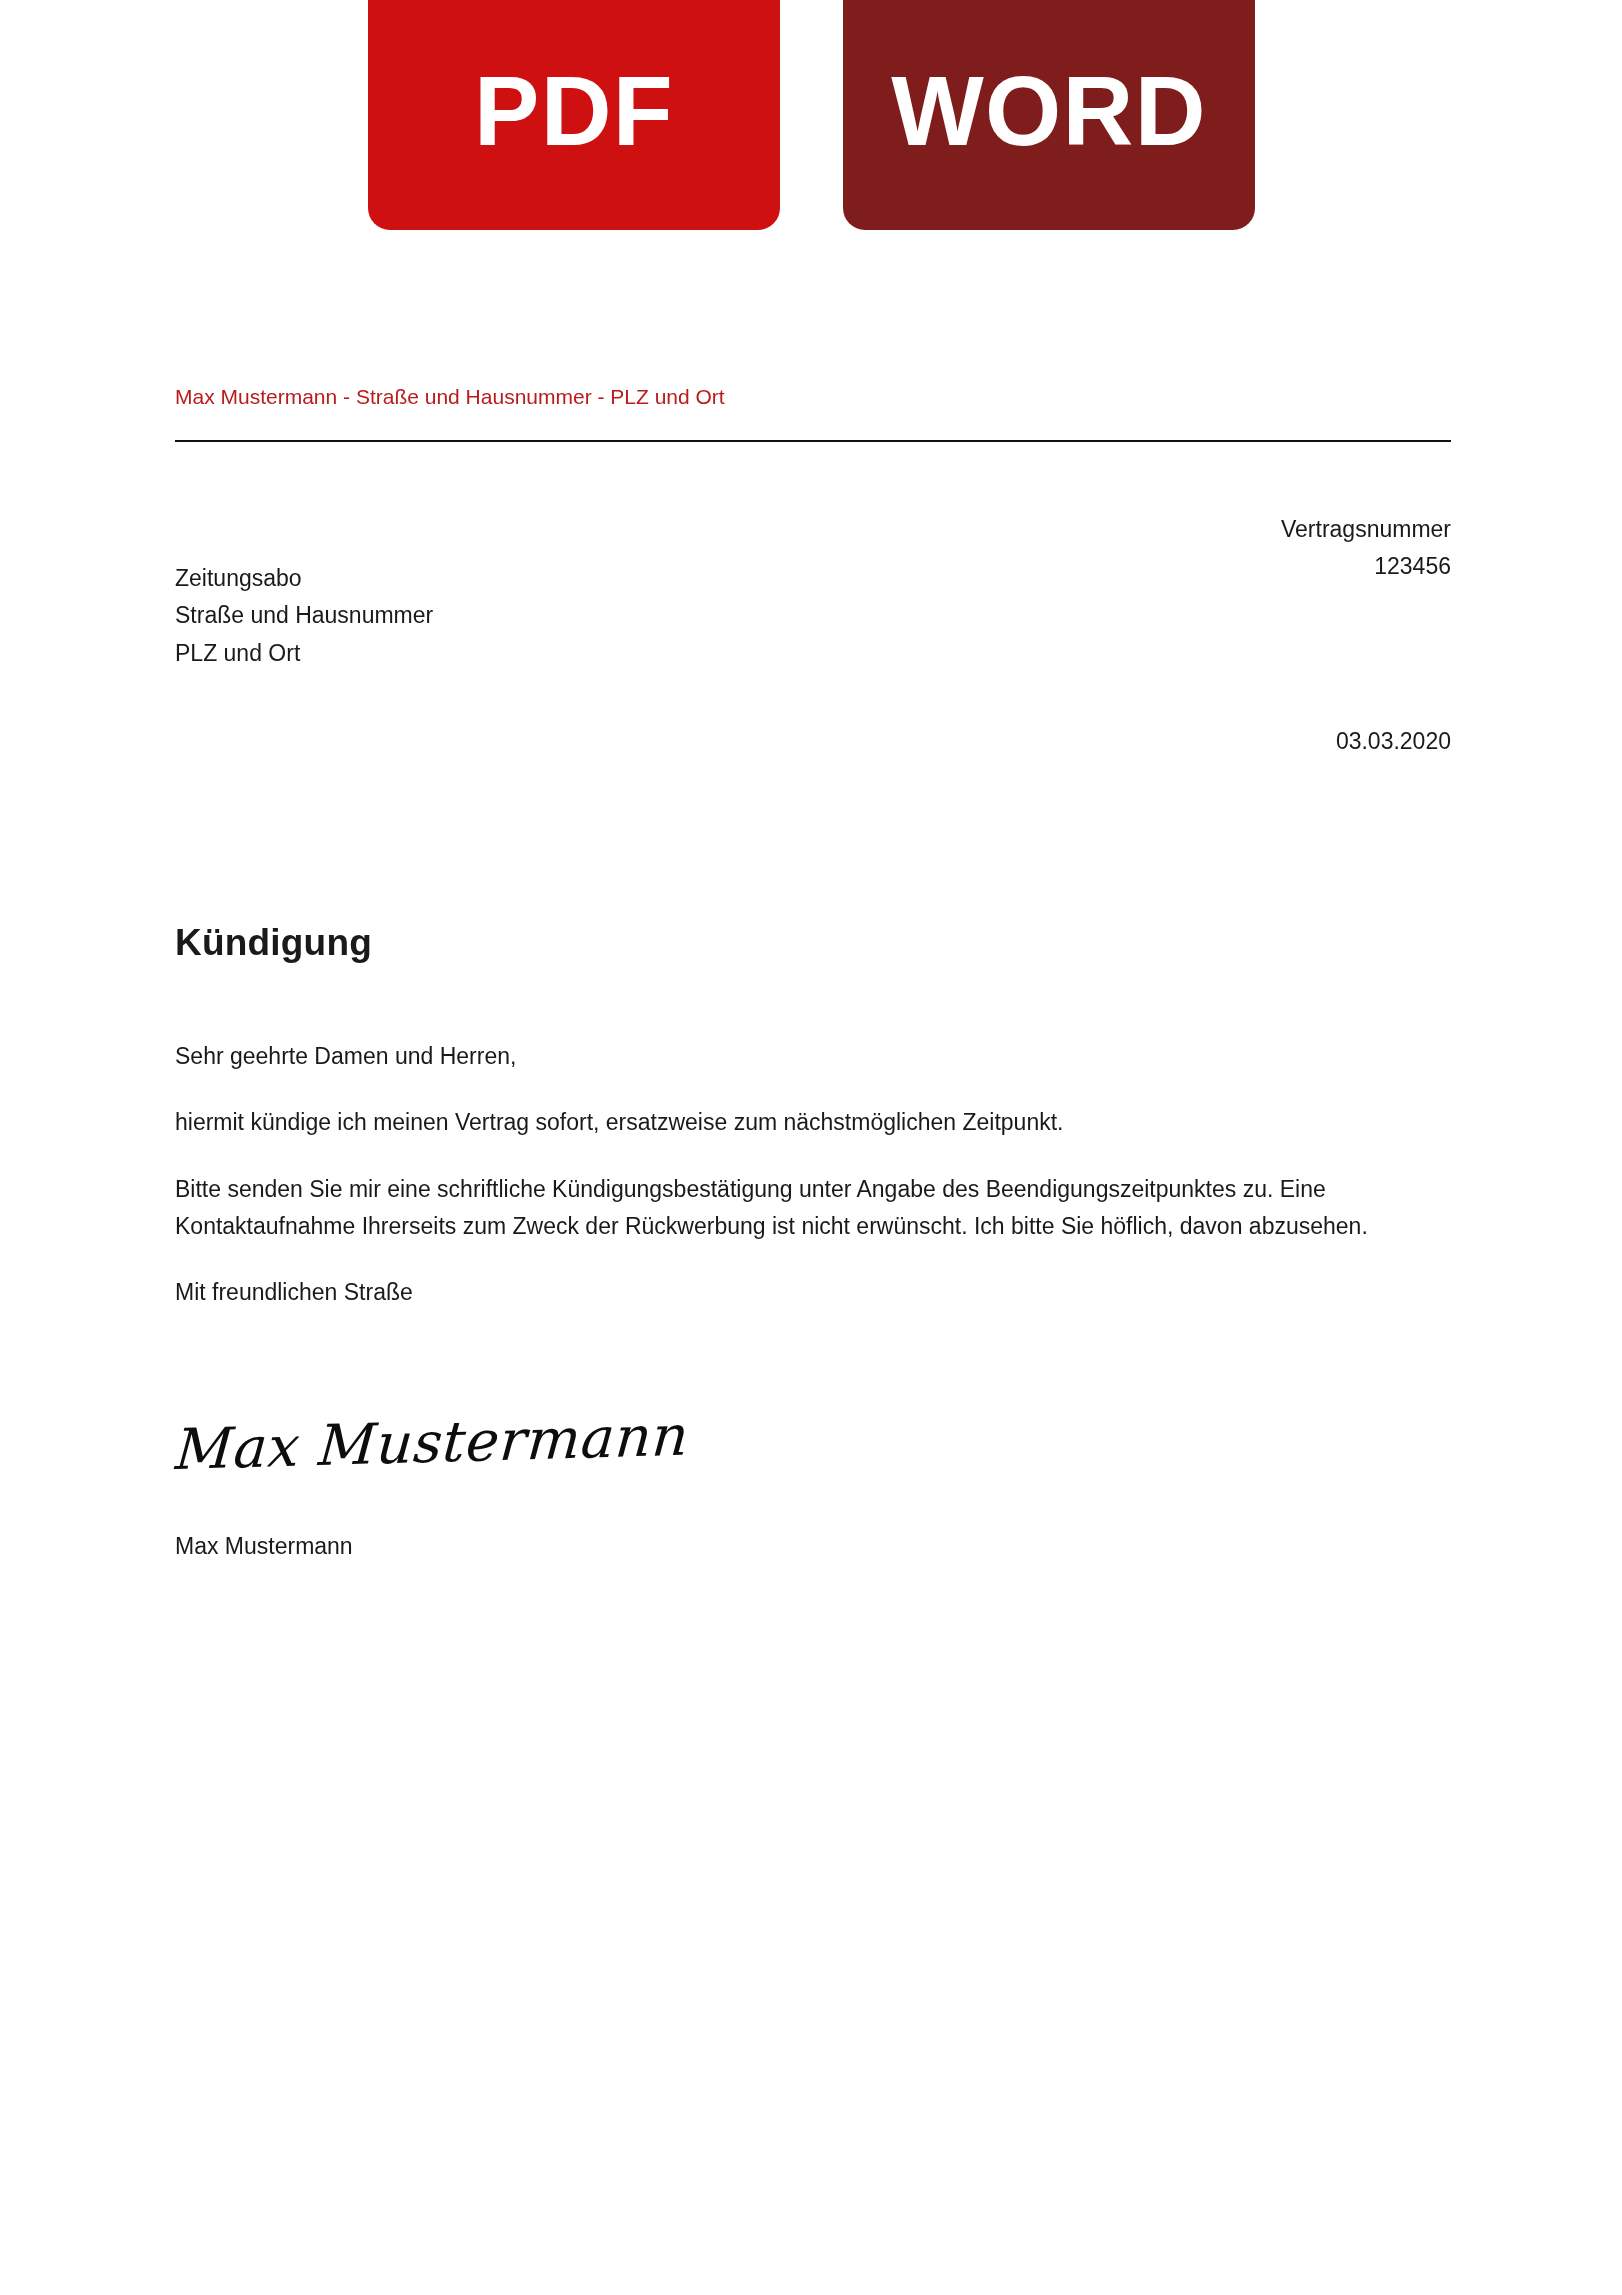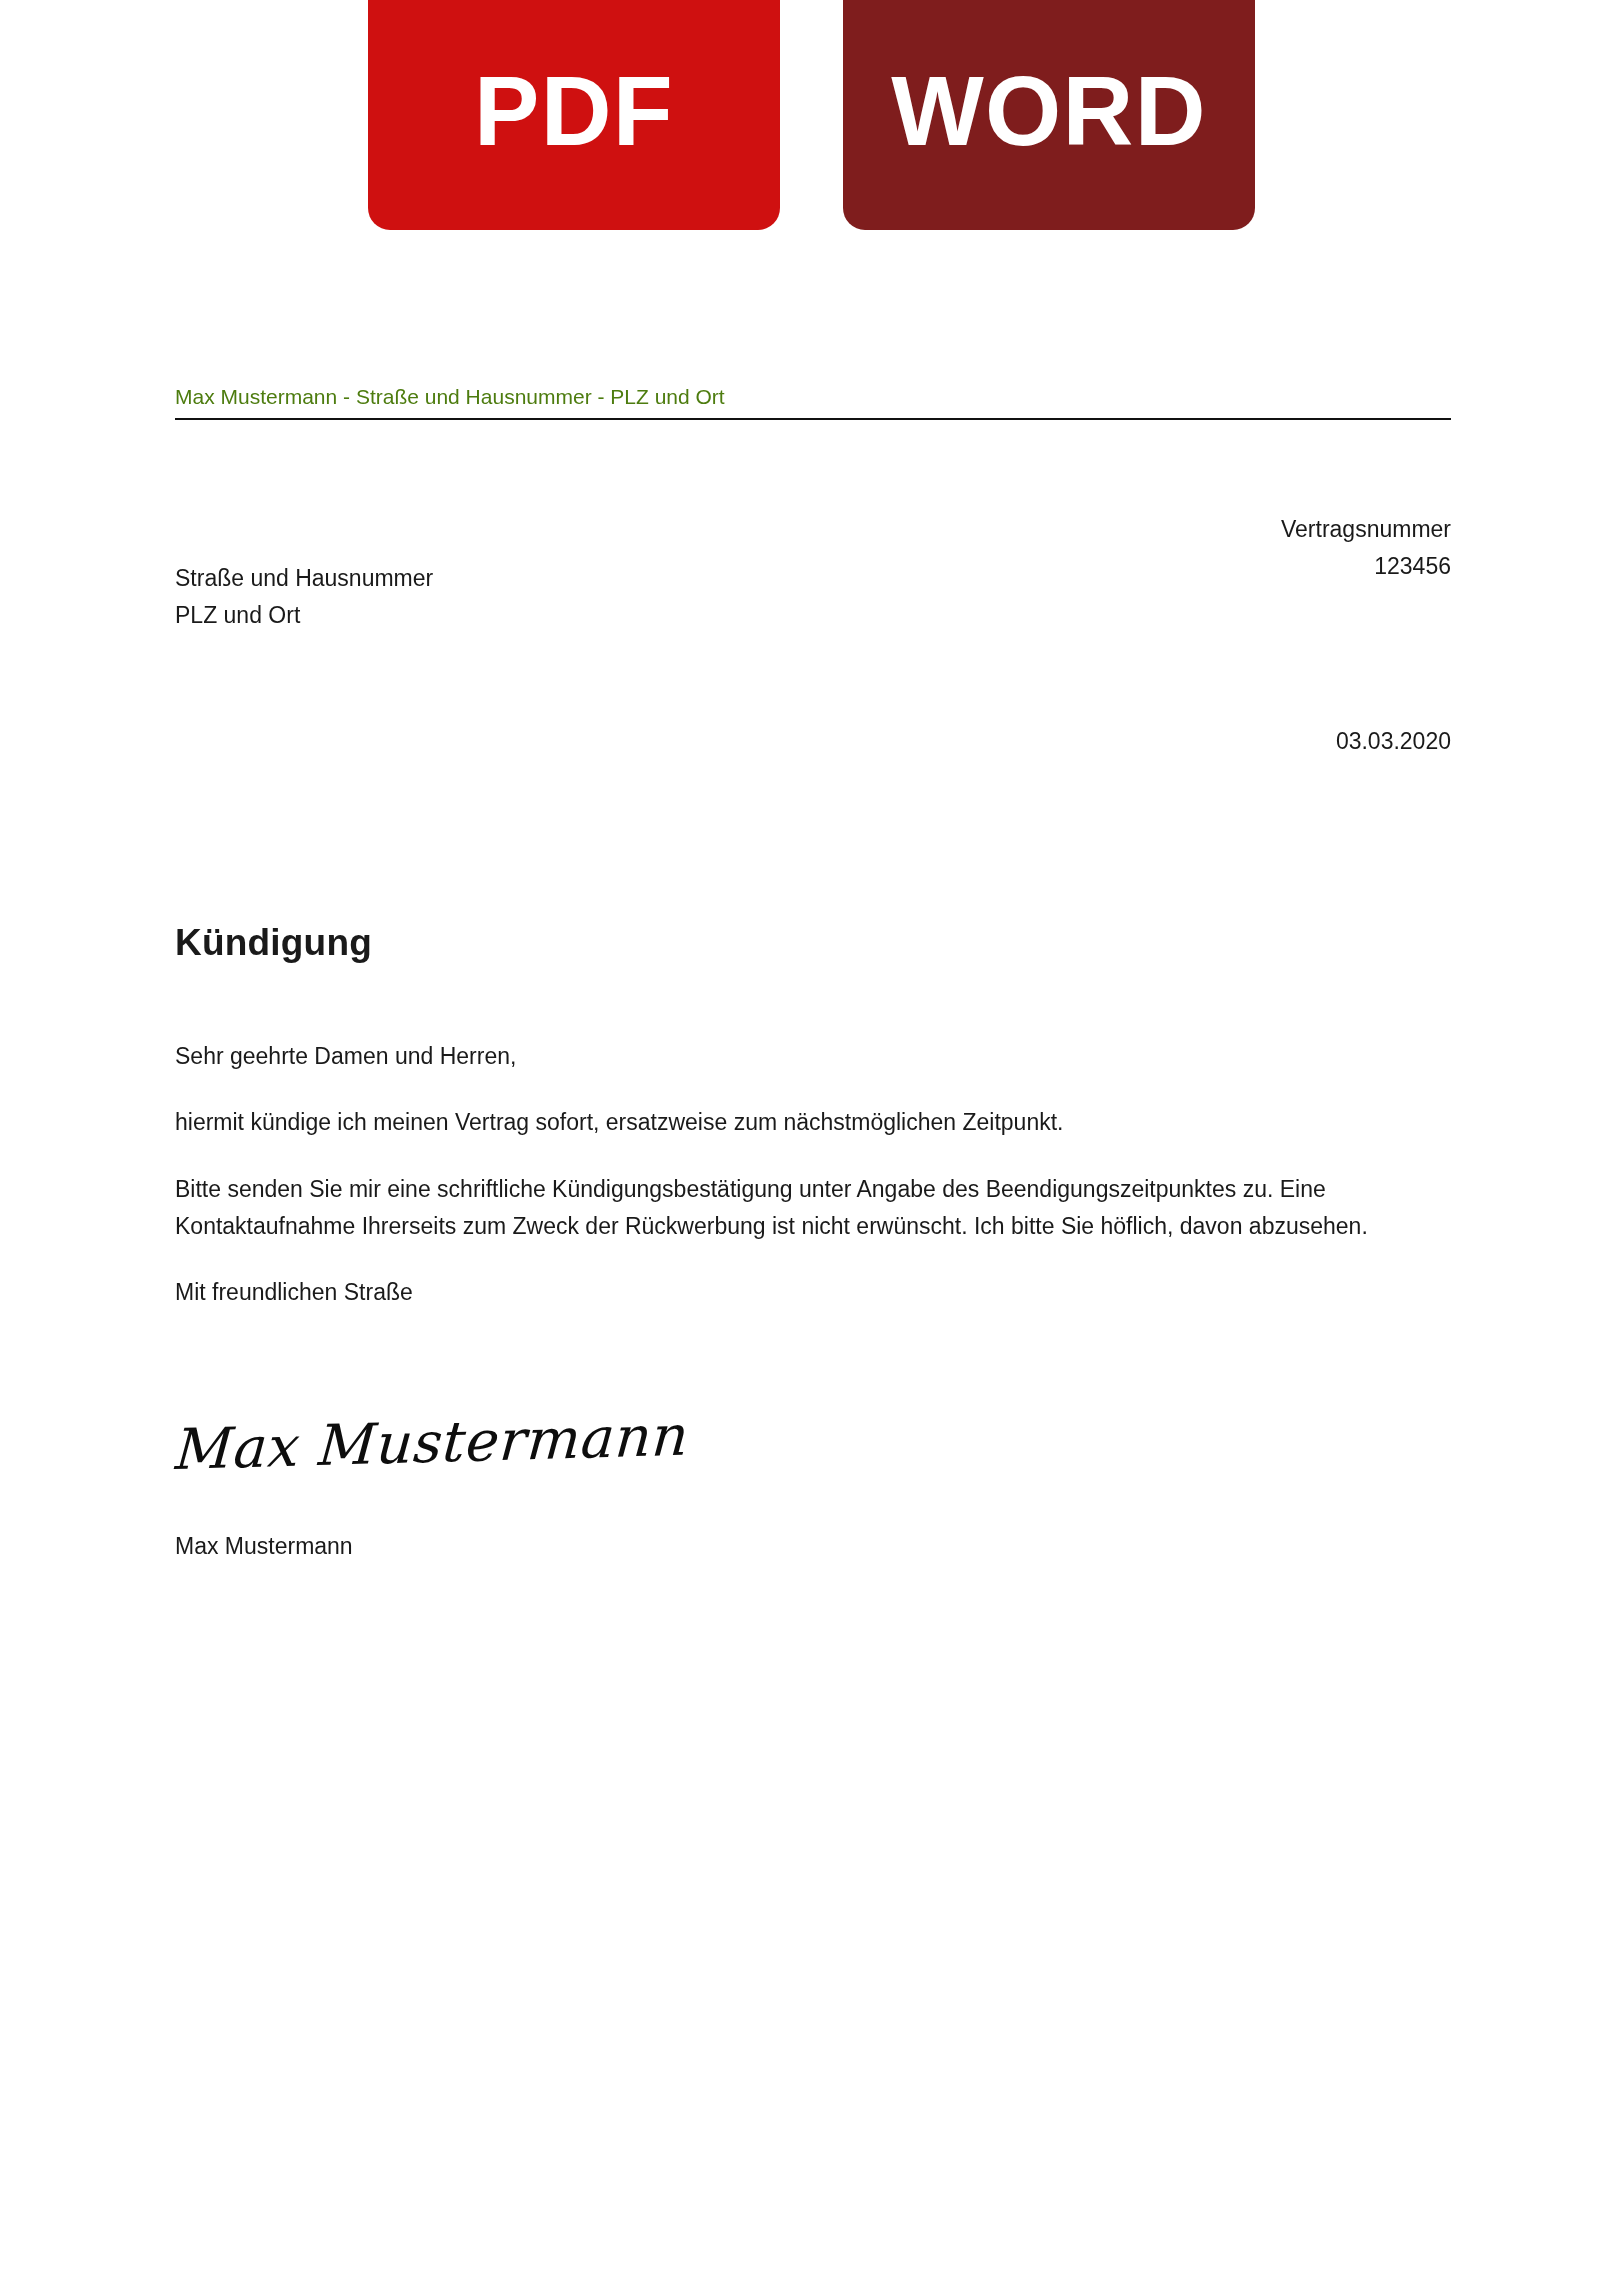--- a/index.html
+++ b/index.html
@@ -63,22 +63,22 @@
     line-height: 1.5;
   }
 
   
   .sender-line {
     position: absolute;
     top: 151px;
     left: 0;
     width: 1276px;
     font-size: 21px;
-    color: #4d7c0f;
-    padding-bottom: 5px;
+    color: #b91c1c;
+    padding-bottom: 27px;
     border-bottom: 2px solid #111111;
     white-space: nowrap;
   }
 
   
   .recipient {
     position: absolute;
     top: 330px;
     left: 0;
     width: 589px;
@@ -166,20 +166,21 @@
   <div class="letter-inner">
 
     <div class="sender-line">Max Mustermann - Straße und Hausnummer - PLZ und Ort</div>
 
     <div class="contract">
       <div>Vertragsnummer</div>
       <div>123456</div>
     </div>
 
     <div class="recipient">
+      <div>Zeitungsabo</div>
       <div>Straße und Hausnummer</div>
       <div>PLZ und Ort</div>
     </div>
 
     <div class="date">03.03.2020</div>
 
     <div class="subject">Kündigung</div>
 
     <div class="body-text">
       <p>Sehr geehrte Damen und Herren,</p>

